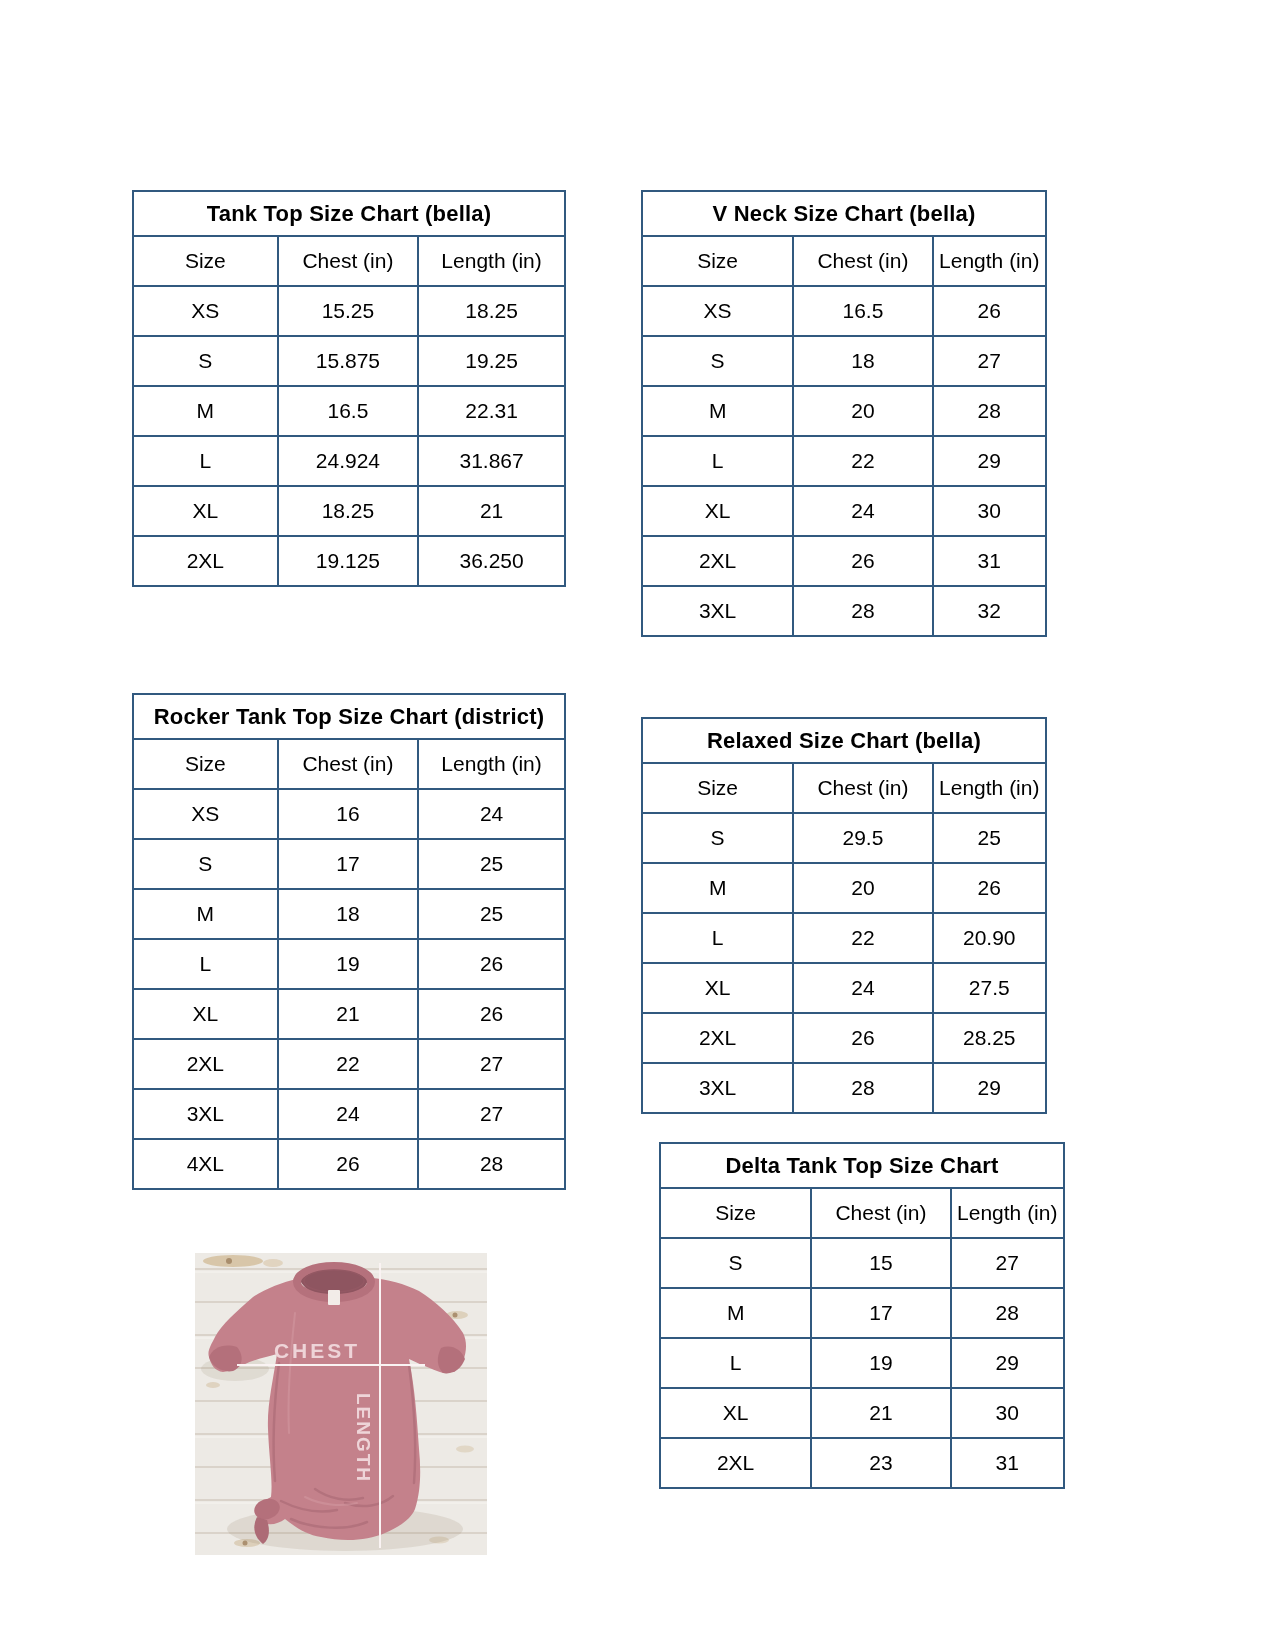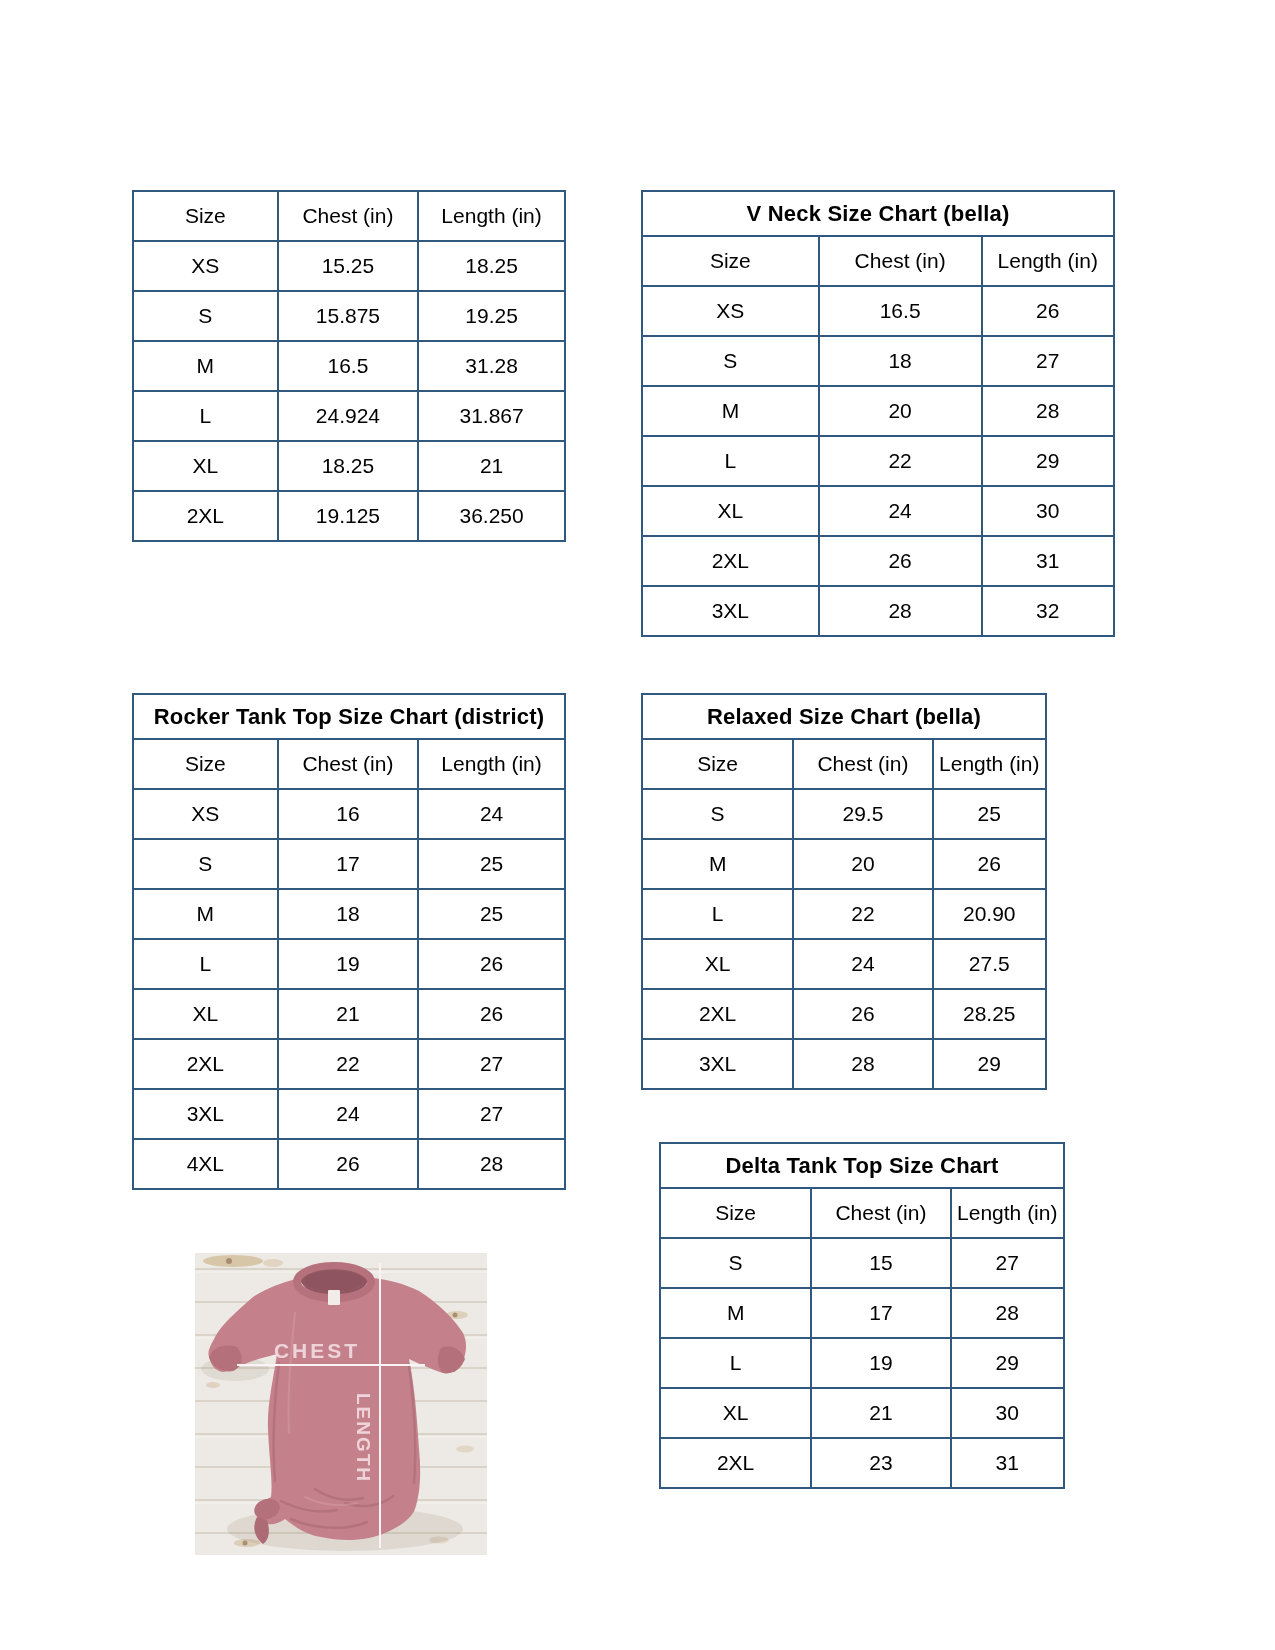--- a/index.html
+++ b/index.html
@@ -31,34 +31,35 @@
   
   .size-table th { border-top:none; }
   .size-table tr > *:first-child { border-left:none; }
   .size-table tr > *:last-child  { border-right:none; }
   .size-table tr:last-child > td { border-bottom:none; }
 
   .leftcol  th:nth-child(1){width:33.5%} .leftcol  th:nth-child(2){width:32.5%} .leftcol  th:nth-child(3){width:34%}
   .rightcol th:nth-child(1){width:37.5%} .rightcol th:nth-child(2){width:34.5%} .rightcol th:nth-child(3){width:28%}
 
   #t-tanktop { left:132px; top:190px;  width:434px; }
-  #t-vneck   { left:641px; top:190px;  width:474px; }
+  #t-vneck   { left:641px; top:190px;  width:406px; }
   #t-rocker  { left:132px; top:693px;  width:434px; }
-  #t-relaxed { left:641px; top:693px;  width:406px; }
+  #t-relaxed { left:641px; top:717px;  width:406px; }
   #t-delta   { left:659px; top:1142px; width:406px; }
 
   #photo { position:absolute; left:175px; top:1253px; width:292px; height:286px;padding-left:20px; }
   #photo svg { display:block; width:292px; height:302px; }
 </style>
 </head>
 <body>
 
 <div class="sheet">
 
   <section class="size-table leftcol" id="t-tanktop">
+    <header class="t-title">Tank Top Size Chart (bella)</header>
     <table>
       <thead>
           <tr>
             <th>Size</th>
             <th>Chest (in)</th>
             <th>Length (in)</th>
           </tr>
         </thead>
       <tbody>
           <tr>
@@ -67,21 +68,21 @@
             <td>18.25</td>
           </tr>
           <tr>
             <td>S</td>
             <td>15.875</td>
             <td>19.25</td>
           </tr>
           <tr>
             <td>M</td>
             <td>16.5</td>
-            <td>31.28</td>
+            <td>22.31</td>
           </tr>
           <tr>
             <td>L</td>
             <td>24.924</td>
             <td>31.867</td>
           </tr>
           <tr>
             <td>XL</td>
             <td>18.25</td>
             <td>21</td>

